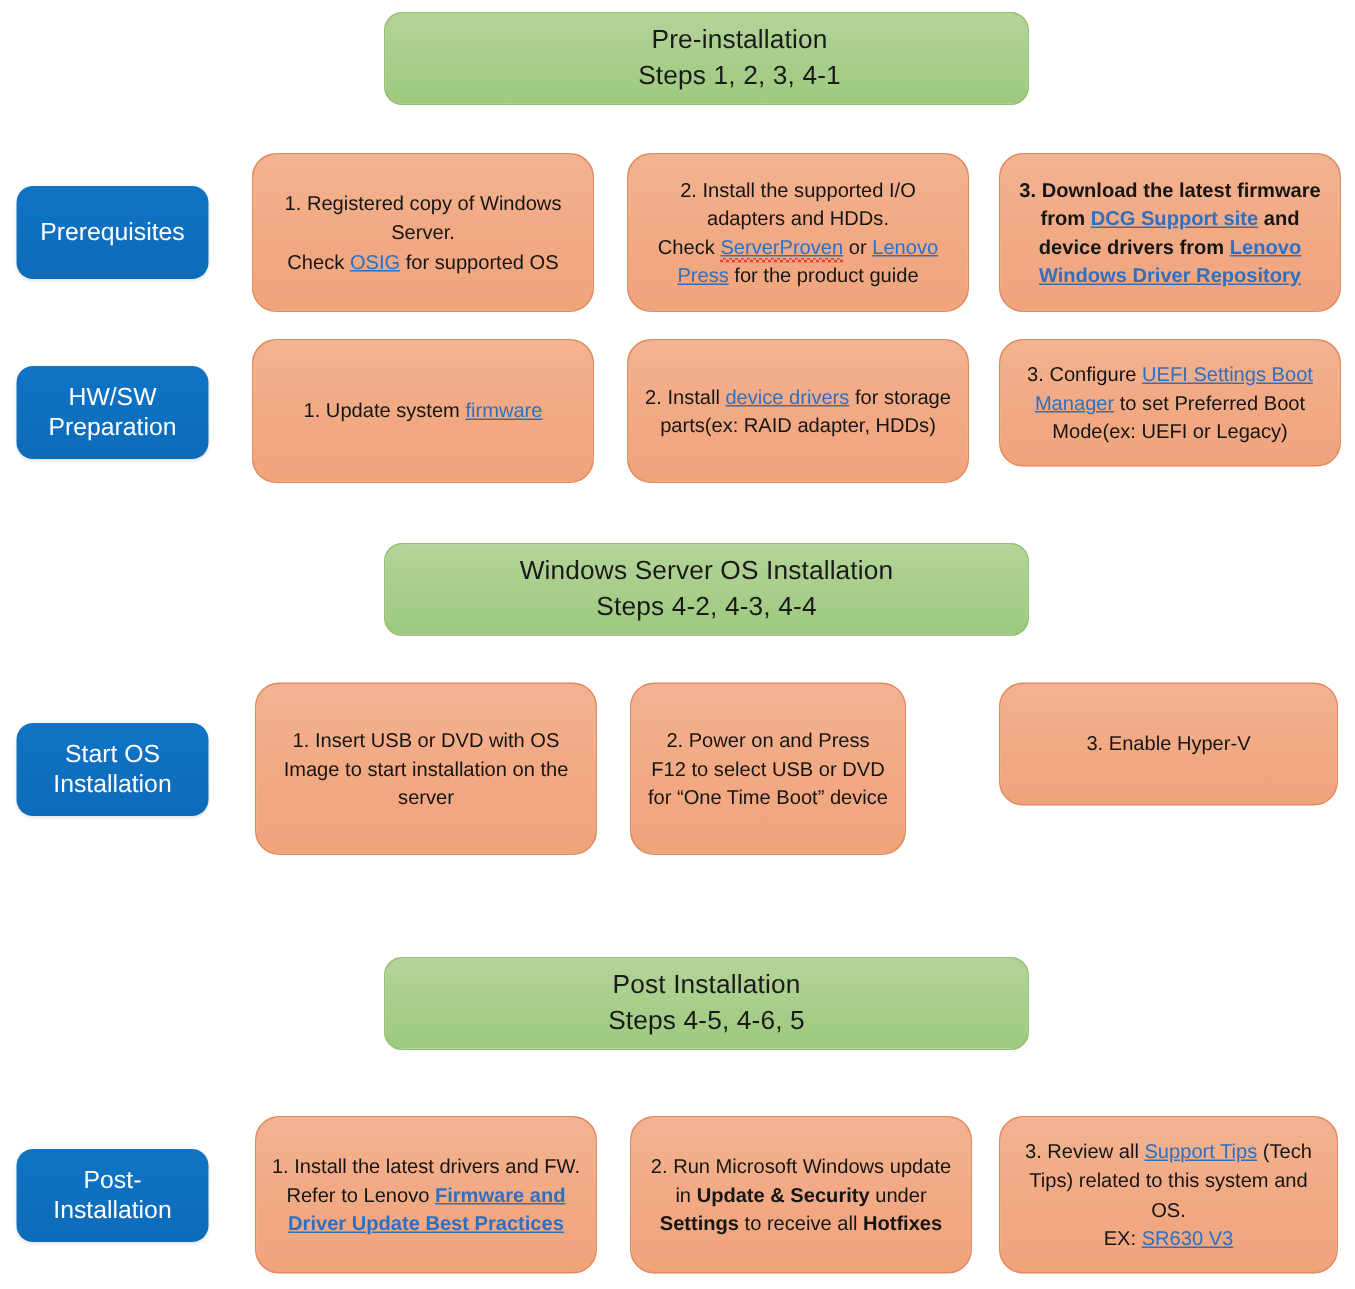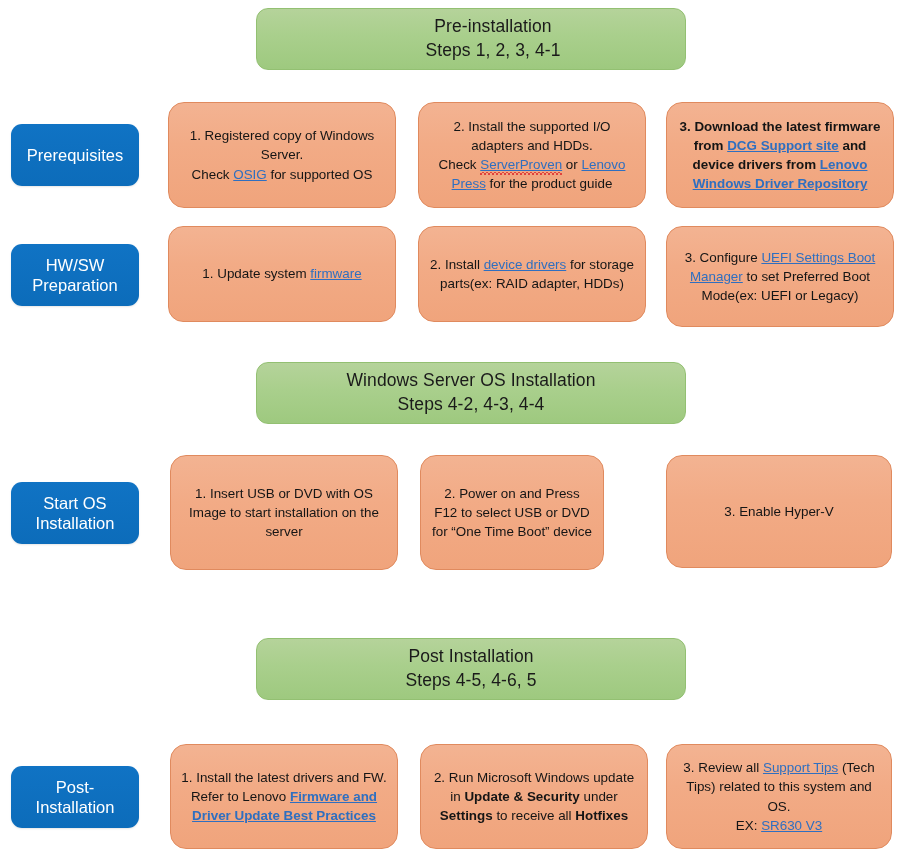--- a/index.html
+++ b/index.html
@@ -126,33 +126,33 @@
     <div class="inner">
       <span>3. Download the latest firmware from </span><a class="lnk" href="#">DCG Support site</a><span> and device drivers from </span><a class="lnk" href="#">Lenovo Windows Driver Repository</a>
     </div>
   </div>
 
   <div class="box stage" style="left:11px; top:244px; width:128px; height:62px; flex-direction:column;">
     <span>HW/SW</span>
     <span>Preparation</span>
   </div>
 
-  <div class="box step" style="left:168px; top:226px; width:228px; height:96px;border-radius:15px;">
+  <div class="box step" style="left:168px; top:226px; width:228px; height:96px;">
     <div class="inner">
       <span>1. Update system </span><a class="lnk" href="#">firmware</a>
     </div>
   </div>
 
   <div class="box step" style="left:418px; top:226px; width:228px; height:96px;">
     <div class="inner">
       <span>2. Install </span><a class="lnk" href="#">device drivers</a><span> for storage parts(ex: RAID adapter, HDDs)</span>
     </div>
   </div>
 
-  <div class="box step" style="left:666px; top:226px; width:228px; height:101px;">
+  <div class="box step" style="left:666px; top:226px; width:228px; height:85px;">
     <div class="inner">
       <span>3. Configure </span><a class="lnk" href="#">UEFI Settings Boot Manager</a><span> to set Preferred Boot Mode(ex: UEFI or Legacy)</span>
     </div>
   </div>
 
   <div class="box phase" style="left:256px; top:362px; width:430px; height:62px; flex-direction:column;">
     <span>Windows Server OS Installation</span>
     <span class="l2">Steps 4-2, 4-3, 4-4</span>
   </div>
 
@@ -166,21 +166,21 @@
       <span>1. Insert USB or DVD with OS Image to start installation on the server</span>
     </div>
   </div>
 
   <div class="box step" style="left:420px; top:455px; width:184px; height:115px;">
     <div class="inner">
       <span>2. Power on and Press F12 to select USB or DVD for “One Time Boot” device</span>
     </div>
   </div>
 
-  <div class="box step" style="left:666px; top:455px; width:226px; height:113px;">
+  <div class="box step" style="left:666px; top:455px; width:226px; height:82px;">
     <div class="inner">
       <span>3. Enable Hyper-V</span>
     </div>
   </div>
 
   <div class="box phase" style="left:256px; top:638px; width:430px; height:62px; flex-direction:column;">
     <span>Post Installation</span>
     <span class="l2">Steps 4-5, 4-6, 5</span>
   </div>
 

